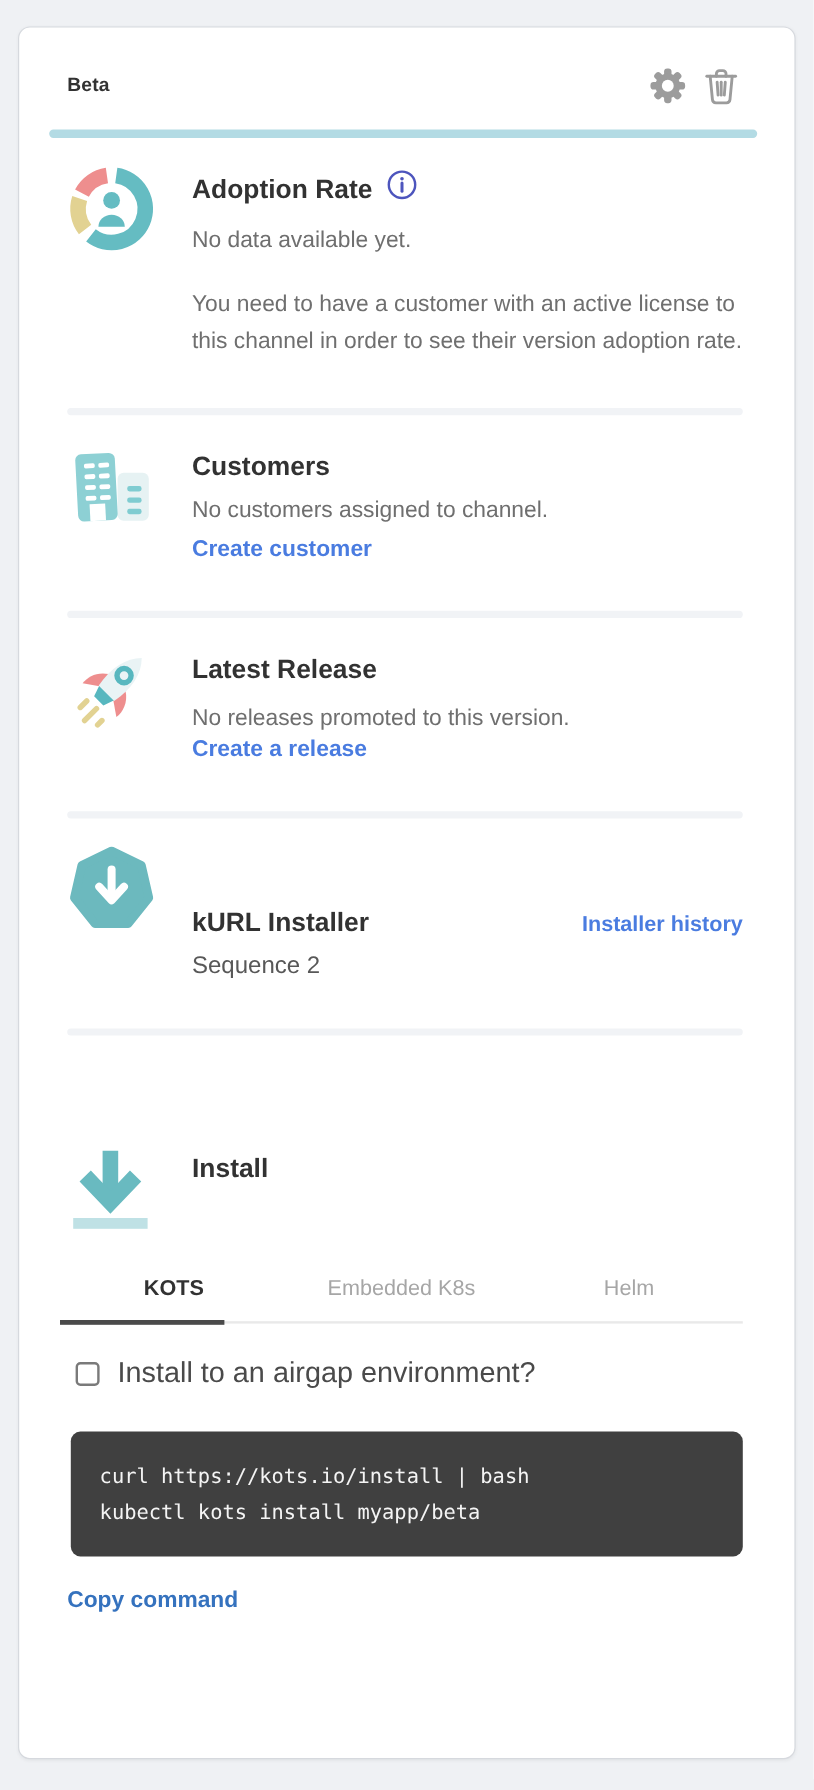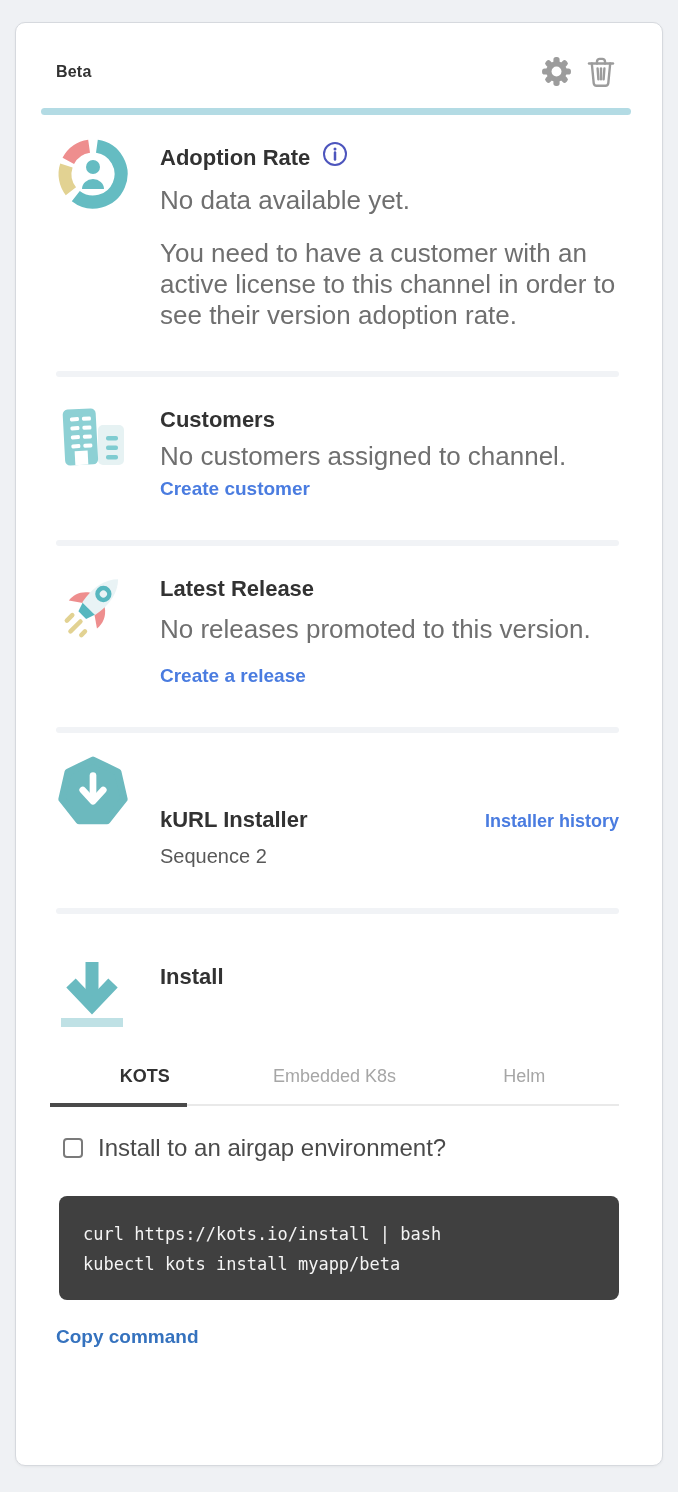--- a/index.html
+++ b/index.html
@@ -28,35 +28,35 @@
   }
   .card-title { font-size: 16px; font-weight: 700; color: #323232; letter-spacing: .2px; }
   .header-actions { display: flex; align-items: center; gap: 13px; }
   .icon-btn { background: none; border: none; cursor: pointer; padding: 0; line-height: 0; }
   .header-rule { height: 7px; border-radius: 4px; background: #B3DBE4; margin: 0 31px 0 25px; }
   
   .section { display: flex; padding: 22px 43px 40px 40px; }
   .section-icon { width: 74px; flex-shrink: 0; margin-right: 30px; line-height: 0; }
   .section-body { flex: 1; min-width: 0; }
   .section h3 { font-size: 22px; font-weight: 700; color: #323232; margin-top: 8px; }
-  .muted { font-size: 26px; color: #6F6F6F; line-height: 31px; }
+  .muted { font-size: 19px; color: #6F6F6F; line-height: 31px; }
   .section-body > .muted.first { margin-top: 14px; }
   .para { margin-top: 22px; }
   .blue-link {
     display: inline-block;
     font-size: 19px; font-weight: 700; color: #4A7CE0;
     text-decoration: none; cursor: pointer;
   }
   .divider { height: 6px; background: #F1F3F6; border-radius: 3px; margin: 0 43px 0 40px; }
   .title-row { display: flex; align-items: center; gap: 12px; }
   .row-between { display: flex; justify-content: space-between; align-items: flex-start; margin-top: 44px; }
   .history-link { font-size: 18px; font-weight: 700; color: #4A7CE0; text-decoration: none; margin-top: 12px; cursor: pointer; }
   .sequence { font-size: 20px; color: #585858; margin-top: 12px; }
   
-  .install-section { display: block; padding: 42px 43px 50px 40px; }
+  .install-section { display: block; padding: 42px 43px 50px 40px; margin-top: 48px; }
   .install-row { display: flex; }
   .tabs { display: flex; margin-top: 34px; border-bottom: 2px solid #E9E9E9; margin-left: -6px; align-items: flex-end; }
   .tab {
     flex: 1; text-align: center; padding-bottom: 17px;
     font-size: 18px; color: #A6A6A6; cursor: pointer; position: relative;
     background: none; border: none; font-family: inherit;
   }
   .tab.active { color: #323232; font-weight: 700; }
   .tab.active::after {
     content: ""; position: absolute; left: 0; right: 28%; bottom: -3px;
@@ -192,21 +192,21 @@
           <path d="M57 34 C66 40 69 49 68 57 L55 48 Z" fill="#EE8E8E"></path>
           <path d="M46 2 C56 12 60 28 56 48 L36 48 C32 28 36 12 46 2 Z" fill="#E9F3F5"></path>
           <path d="M36.5 48 L55.5 48 L52 58 L40 58 Z" fill="#57B7BF"></path>
           <circle cx="46" cy="25" r="6.5" fill="#E9F3F5" stroke="#57B7BF" stroke-width="5"></circle>
         </g>
       </svg>
     </div>
     <div class="section-body">
       <h3>Latest Release</h3>
       <p class="muted" style="margin-top:12px;">No releases promoted to this version.</p>
-      <a class="blue-link" style="margin-top:20px;">Create a release</a>
+      <a class="blue-link" style="margin-top:0;">Create a release</a>
     </div>
   </div>
 
   <div class="divider"></div>
 
   <div class="section">
     <div class="section-icon">
       <svg width="74" height="74" viewBox="0 0 72 72">
         <polygon points="36,5 60.2,16.7 66.2,42.9 49.5,63.9 22.5,63.9 5.8,42.9 11.8,16.7" fill="#6CB9BE" stroke="#6CB9BE" stroke-width="7" stroke-linejoin="round"></polygon>
         <g stroke="#FFFFFF" stroke-width="6.5" stroke-linecap="round" stroke-linejoin="round" fill="none">

